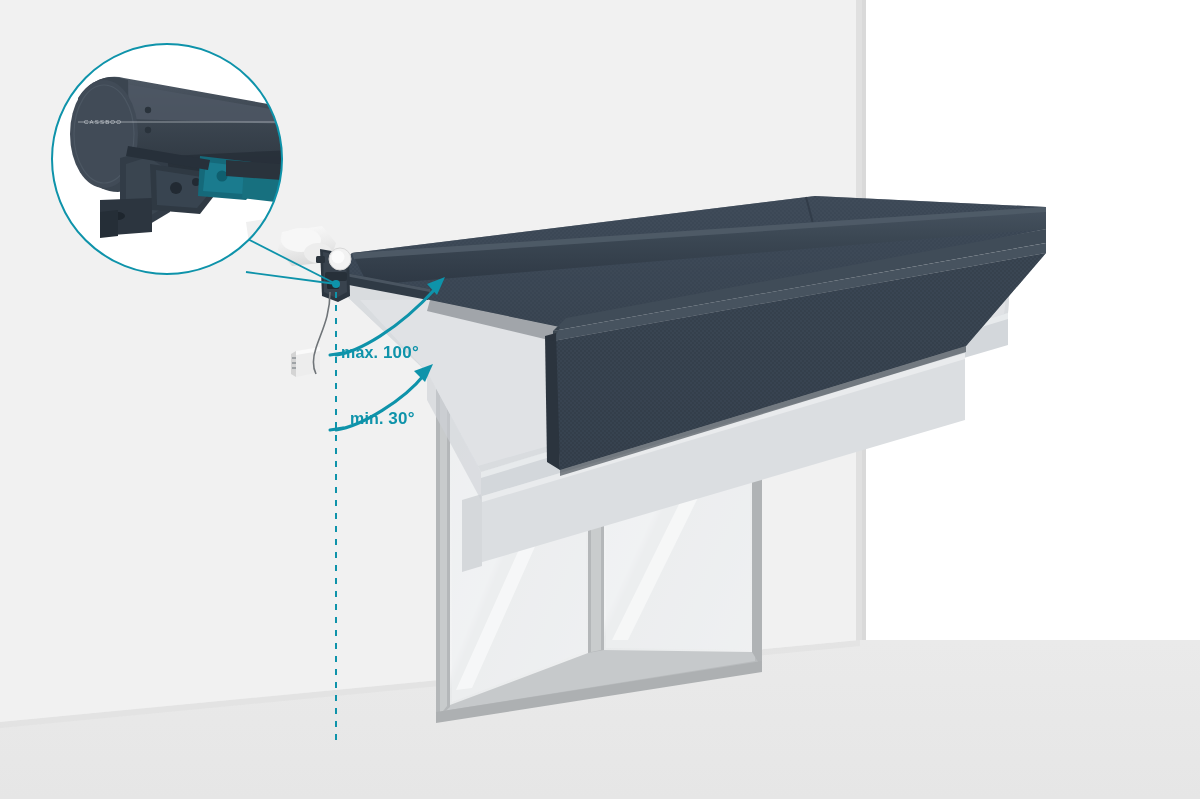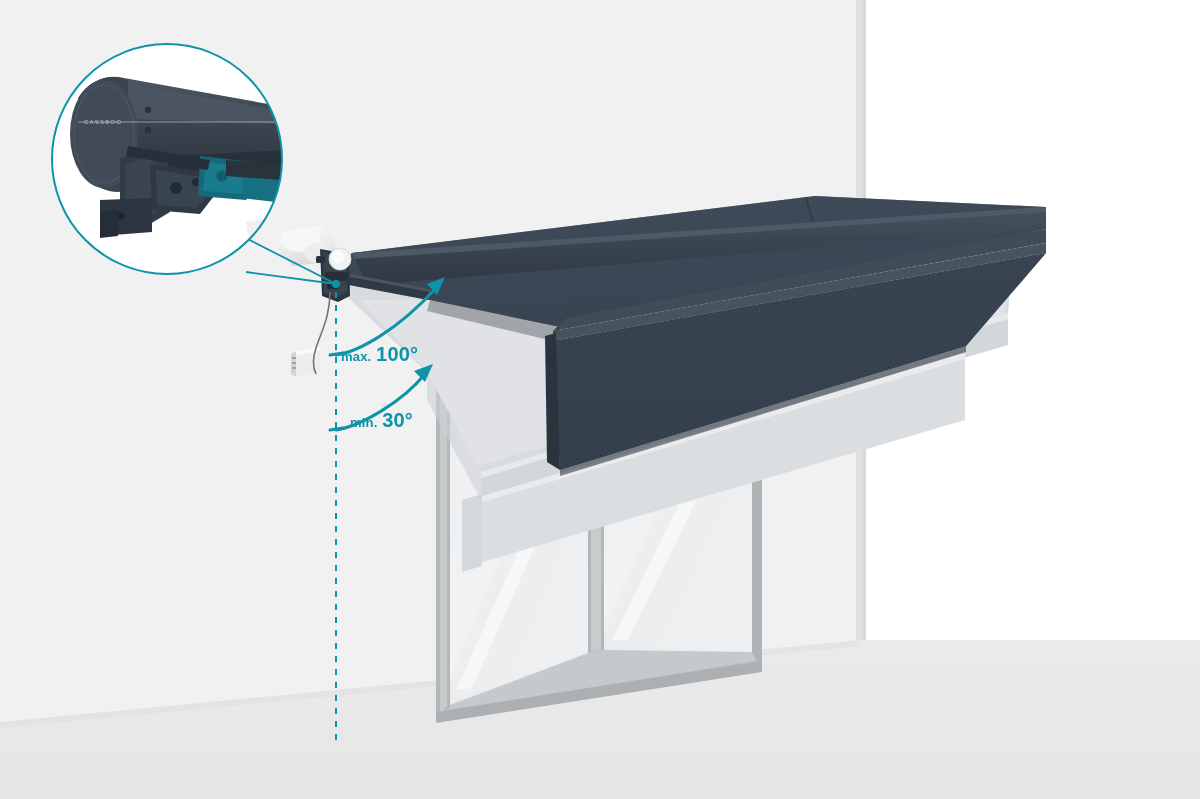--- a/index.html
+++ b/index.html
@@ -23,22 +23,22 @@
     display:block;
   }
   .ang-label{
     position:absolute;
     color:#0e93aa;
     font-weight:700;
     letter-spacing:.2px;
     white-space:nowrap;
     user-select:none;
   }
-  .ang-label .pre{font-weight:700;font-size:13px;}
-  .ang-label .val{font-weight:700;font-size:20px;}
+  .ang-label .pre{font-weight:700;font-size:16px;}
+  .ang-label .val{font-weight:700;font-size:17px;}
   #lab-max{left:341px;top:343px;}
   #lab-min{left:350px;top:409px;}
 </style>
 </head>
 <body>
 
 <div id="stage">
 
   <svg id="scene" viewBox="0 0 1200 799">
     <defs>

